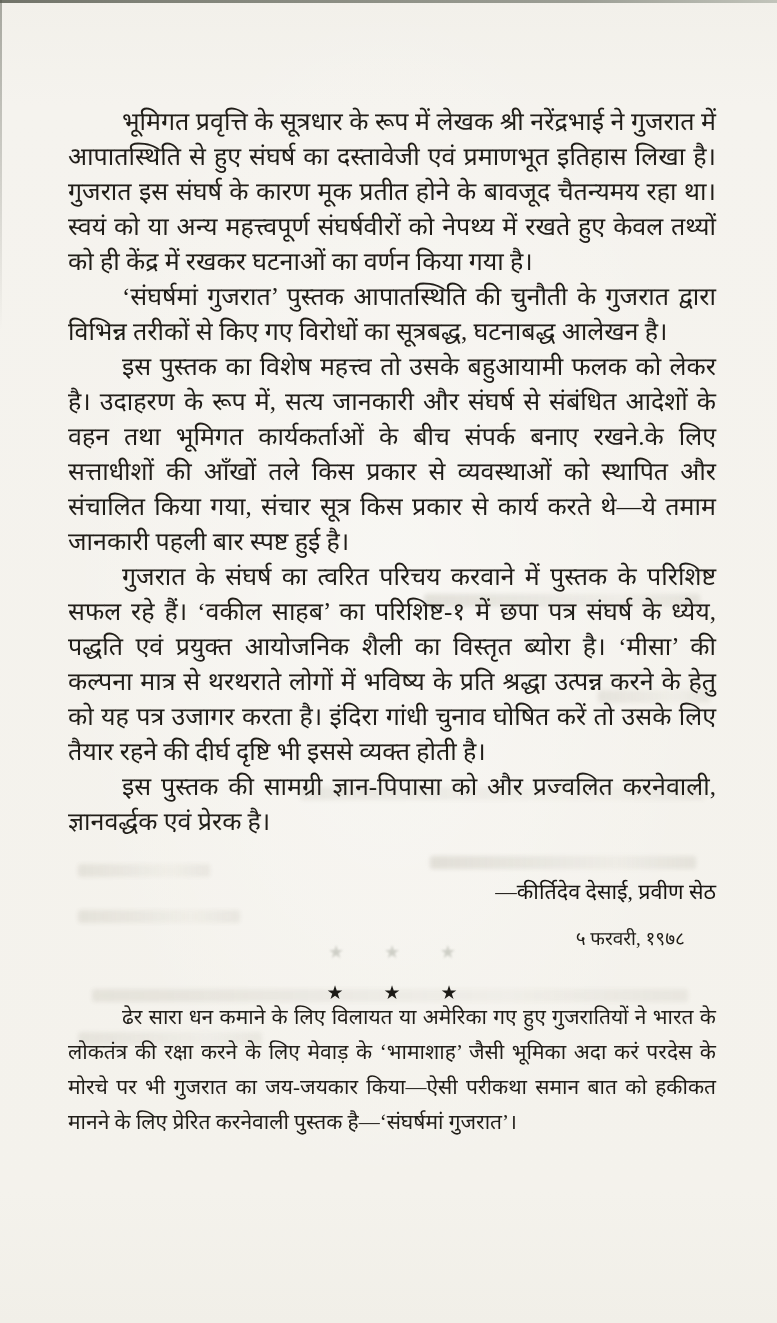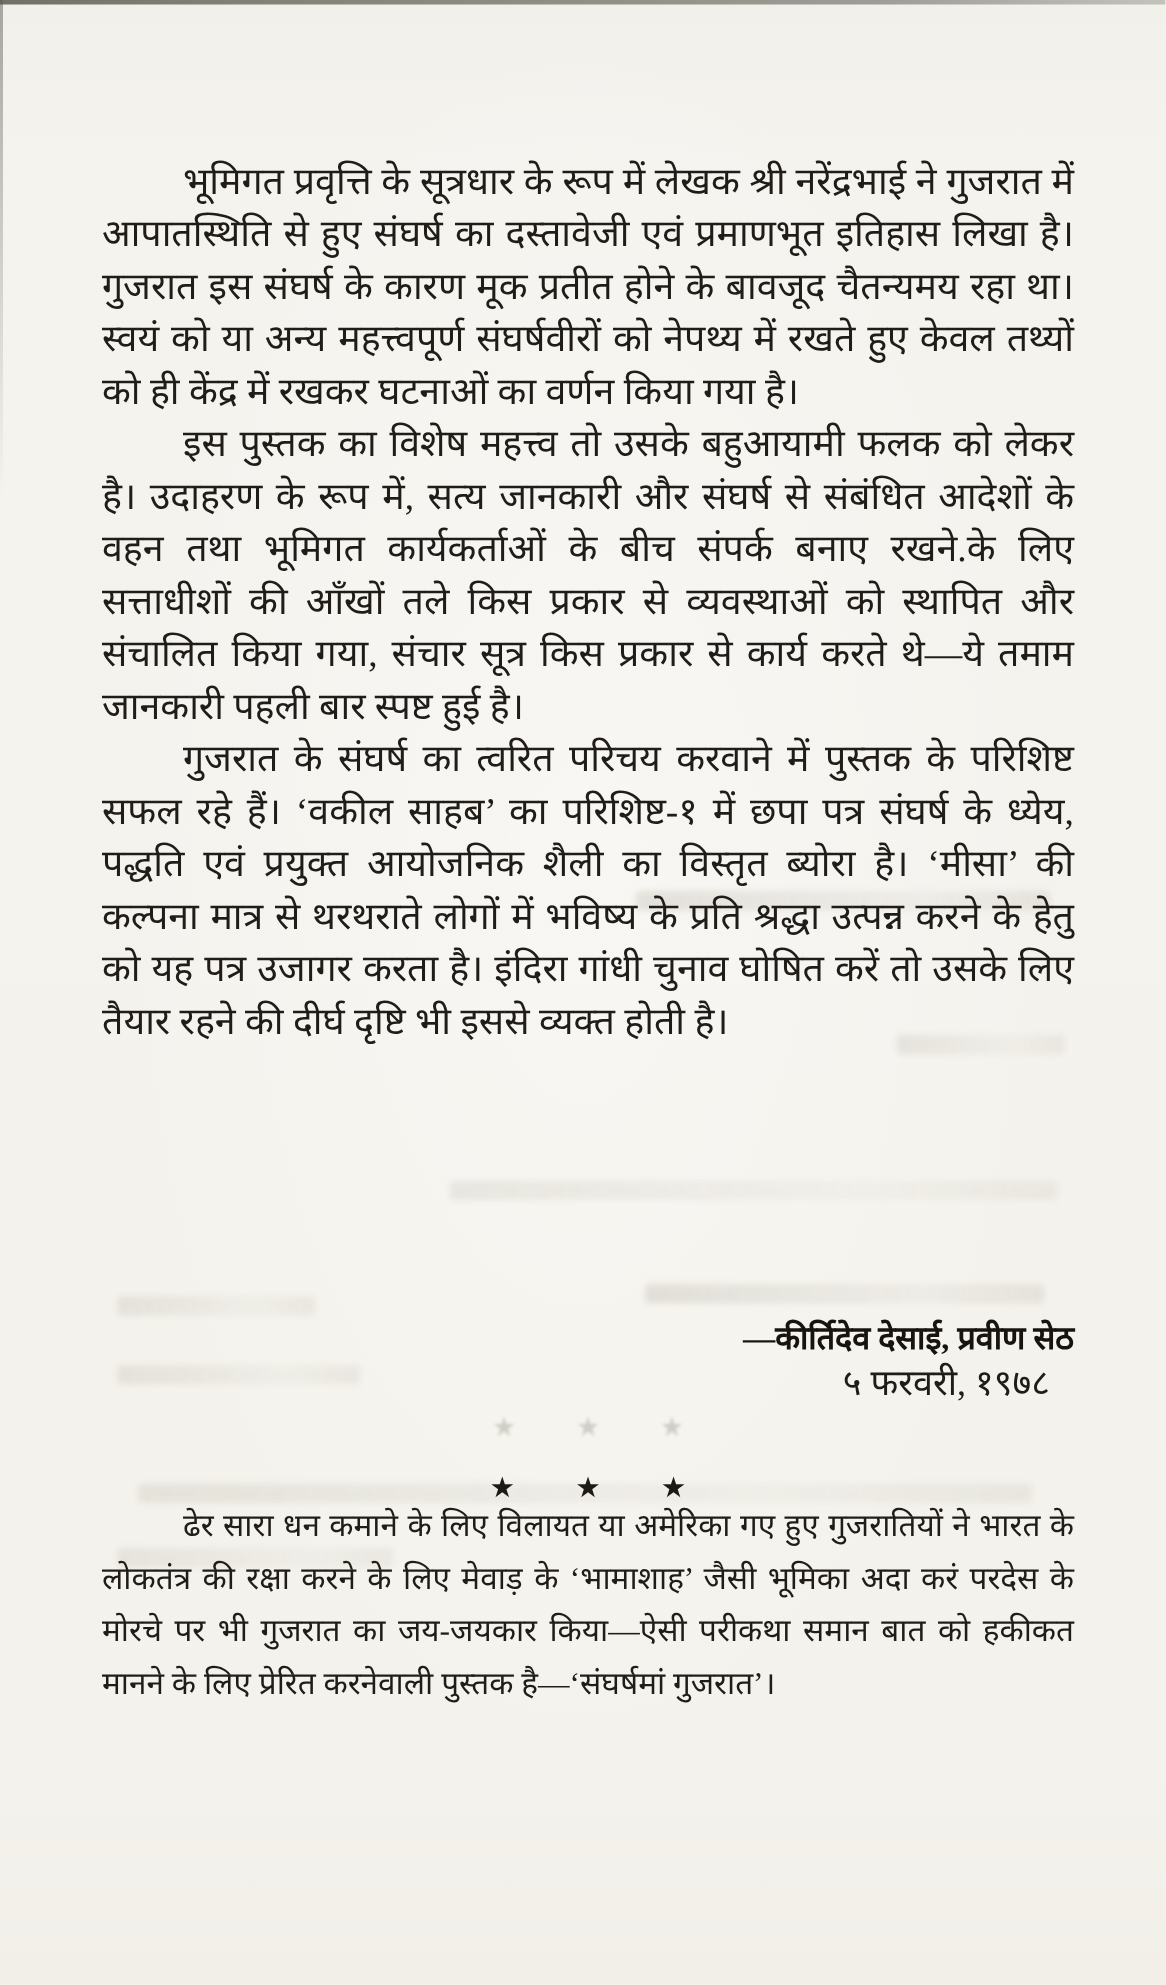--- a/index.html
+++ b/index.html
@@ -36,23 +36,23 @@
     text-align: justify;
   }
   .para { margin: 0; text-indent: 54px; }
 
   .attribution {
     position: absolute;
     left: 68px; width: 648px;
     top: 876px;
     text-align: right;
   }
-  .attr-authors { margin: 0; font-weight: bold; font-size: 21.5px; line-height: 32px; color: #171410; }
+  .attr-authors { margin: 0; font-weight: normal; font-size: 21.5px; line-height: 32px; color: #171410; }
   .attr-source  { margin: 0; font-size: 19.5px; line-height: 32px; padding-right: 3px; }
-  .attr-date    { margin: 0; font-size: 24px;  line-height: 31px; padding-right: 16px; }
+  .attr-date    { margin: 15px; font-size: 19px;  line-height: 31px; padding-right: 16px; }
 
   .ghost-stars, .stars {
     position: absolute; left: 68px; width: 648px;
     text-align: center;
     font-family: "DejaVu Sans", sans-serif;
     letter-spacing: 0;
     word-spacing: 34px;
   }
   .ghost-stars { top: 941px; font-size: 18px; color: #8e9285; opacity: .38; filter: blur(1px); }
   .stars       { top: 981px; font-size: 19px; color: #1c1a16; }
@@ -100,22 +100,24 @@
   <div class="smudge sm2"></div>
   <div class="smudge sm3"></div>
   <div class="smudge sm4"></div>
   <div class="smudge sm5"></div>
   <div class="smudge sm6"></div>
   <div class="smudge sm7"></div>
   <div class="smudge sm8"></div>
 
   <main class="text-block">
     <p class="para">भूमिगत प्रवृत्ति के सूत्रधार के रूप में लेखक श्री नरेंद्रभाई ने गुजरात में आपातस्थिति से हुए संघर्ष का दस्तावेजी एवं प्रमाणभूत इतिहास लिखा है। गुजरात इस संघर्ष के कारण मूक प्रतीत होने के बावजूद चैतन्यमय रहा था। स्वयं को या अन्य महत्त्वपूर्ण संघर्षवीरों को नेपथ्य में रखते हुए केवल तथ्यों को ही केंद्र में रखकर घटनाओं का वर्णन किया गया है।</p>
+    <p class="para">‘संघर्षमां गुजरात’ पुस्तक आपातस्थिति की चुनौती के गुजरात द्वारा विभिन्न तरीकों से किए गए विरोधों का सूत्रबद्ध, घटनाबद्ध आलेखन है।</p>
     <p class="para">इस पुस्तक का विशेष महत्त्व तो उसके बहुआयामी फलक को लेकर है। उदाहरण के रूप में, सत्य जानकारी और संघर्ष से संबंधित आदेशों के वहन तथा भूमिगत कार्यकर्ताओं के बीच संपर्क बनाए रखने.के लिए सत्ताधीशों की आँखों तले किस प्रकार से व्यवस्थाओं को स्थापित और संचालित किया गया, संचार सूत्र किस प्रकार से कार्य करते थे—ये तमाम जानकारी पहली बार स्पष्ट हुई है।</p>
     <p class="para">गुजरात के संघर्ष का त्वरित परिचय करवाने में पुस्तक के परिशिष्ट सफल रहे हैं। ‘वकील साहब’ का परिशिष्ट-१ में छपा पत्र संघर्ष के ध्येय, पद्धति एवं प्रयुक्त आयोजनिक शैली का विस्तृत ब्योरा है। ‘मीसा’ की कल्पना मात्र से थरथराते लोगों में भविष्य के प्रति श्रद्धा उत्पन्न करने के हेतु को यह पत्र उजागर करता है। इंदिरा गांधी चुनाव घोषित करें तो उसके लिए तैयार रहने की दीर्घ दृष्टि भी इससे व्यक्त होती है।</p>
+    <p class="para">इस पुस्तक की सामग्री ज्ञान-पिपासा को और प्रज्वलित करनेवाली, ज्ञानवर्द्धक एवं प्रेरक है।</p>
   </main>
 
   <div class="attribution">
     <p class="attr-authors">—कीर्तिदेव देसाई, प्रवीण सेठ</p>
     <p class="attr-date">५ फरवरी, १९७८</p>
   </div>
 
   <div class="ghost-stars">★ ★ ★</div>
   <div class="stars">★ ★ ★</div>
 

